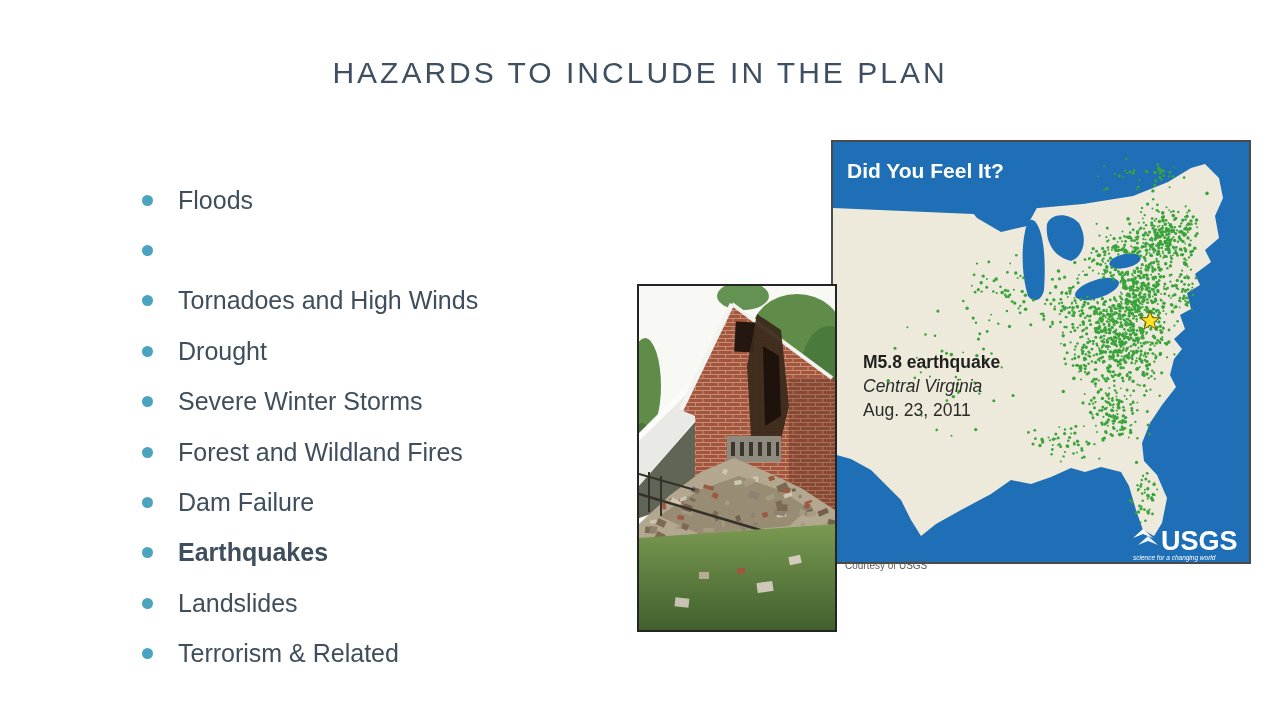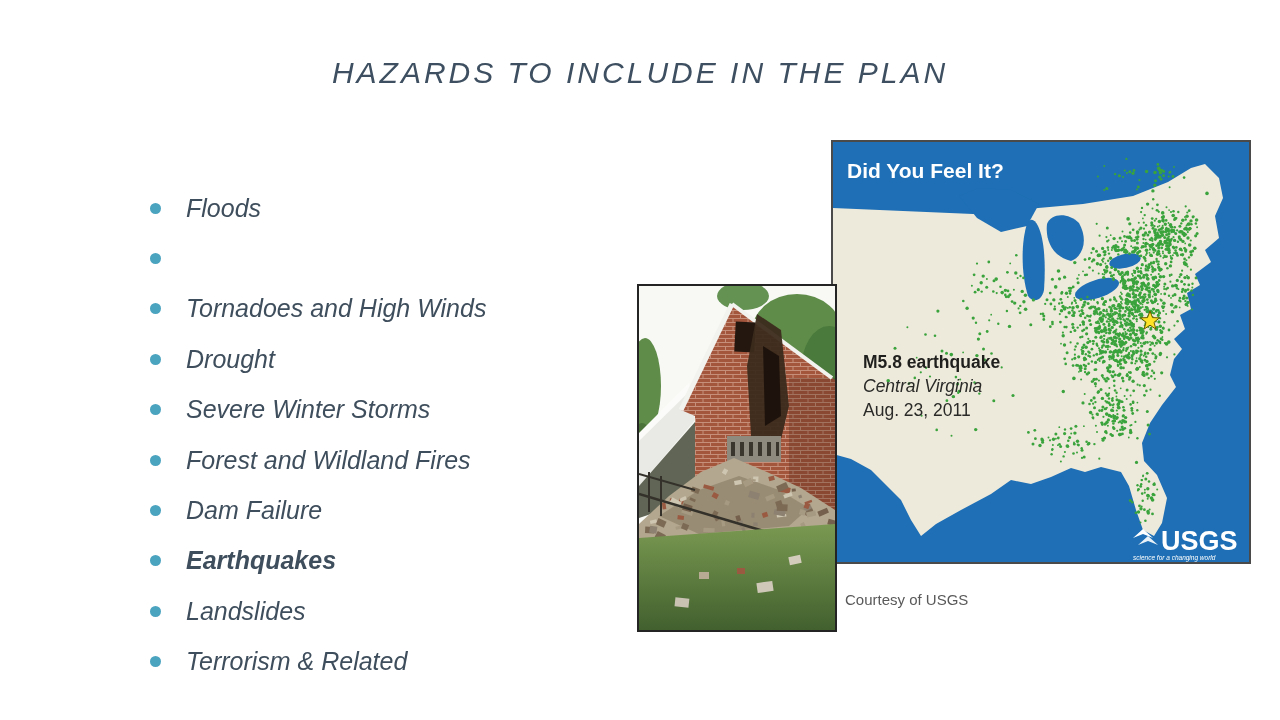--- a/index.html
+++ b/index.html
@@ -2,44 +2,44 @@
 <html><head>
 <meta charset="utf-8">
 <style>
   html,body{margin:0;padding:0;}
   body{
     width:1280px;height:720px;position:relative;overflow:hidden;
     background:#ffffff;font-family:"Liberation Sans",sans-serif;
   }
   .slide-title{
     position:absolute;top:56px;left:0;width:1280px;text-align:center;
-    font-size:30px;font-weight:400;letter-spacing:3px;color:#3d4f60;font-style:italic;
+    font-size:30px;font-weight:400;letter-spacing:3px;color:#3d4f60;
   }
   ul.hazard-list{
-    position:absolute;left:134px;top:167px;margin:16px;padding:0;list-style:none;font-style:italic;
+    position:absolute;left:134px;top:167px;margin:8px;padding:0;list-style:none;
   }
   ul.hazard-list li{height:50.4px;display:flex;align-items:center;}
   .bullet-dot{
     width:11px;height:11px;border-radius:50%;background:#4aa3bf;
     margin-right:25px;flex:0 0 auto;
   }
   .hazard-txt{font-size:25px;color:#3f4e5c;white-space:nowrap;}
   .hazard-txt.bold{font-weight:700;text-align:center;}
   .damage-photo{
     position:absolute;left:637px;top:284px;width:200px;height:348px;
     border:2px solid #242424;box-sizing:border-box;background:#f8f8f5;z-index:3;
   }
   .usgs-map{
     position:absolute;left:831px;top:140px;width:420px;height:424px;
     border:2px solid #4a4a4a;box-sizing:border-box;background:#1e6fb5;z-index:2;
   }
   .damage-photo svg,.usgs-map svg{display:block;width:100%;height:100%;}
   svg text{font-family:"Liberation Sans",sans-serif;}
   .photo-caption{
-    position:absolute;left:845px;top:591px;font-size:15px;color:#595959;z-index:2;
+    position:absolute;left:845px;top:560px;font-size:10px;color:#595959;z-index:2;
   }
 </style>
 </head>
 <body>
 
 <div class="slide-title">HAZARDS TO INCLUDE IN THE PLAN</div>
 
 <ul class="hazard-list">
 
 <li>

